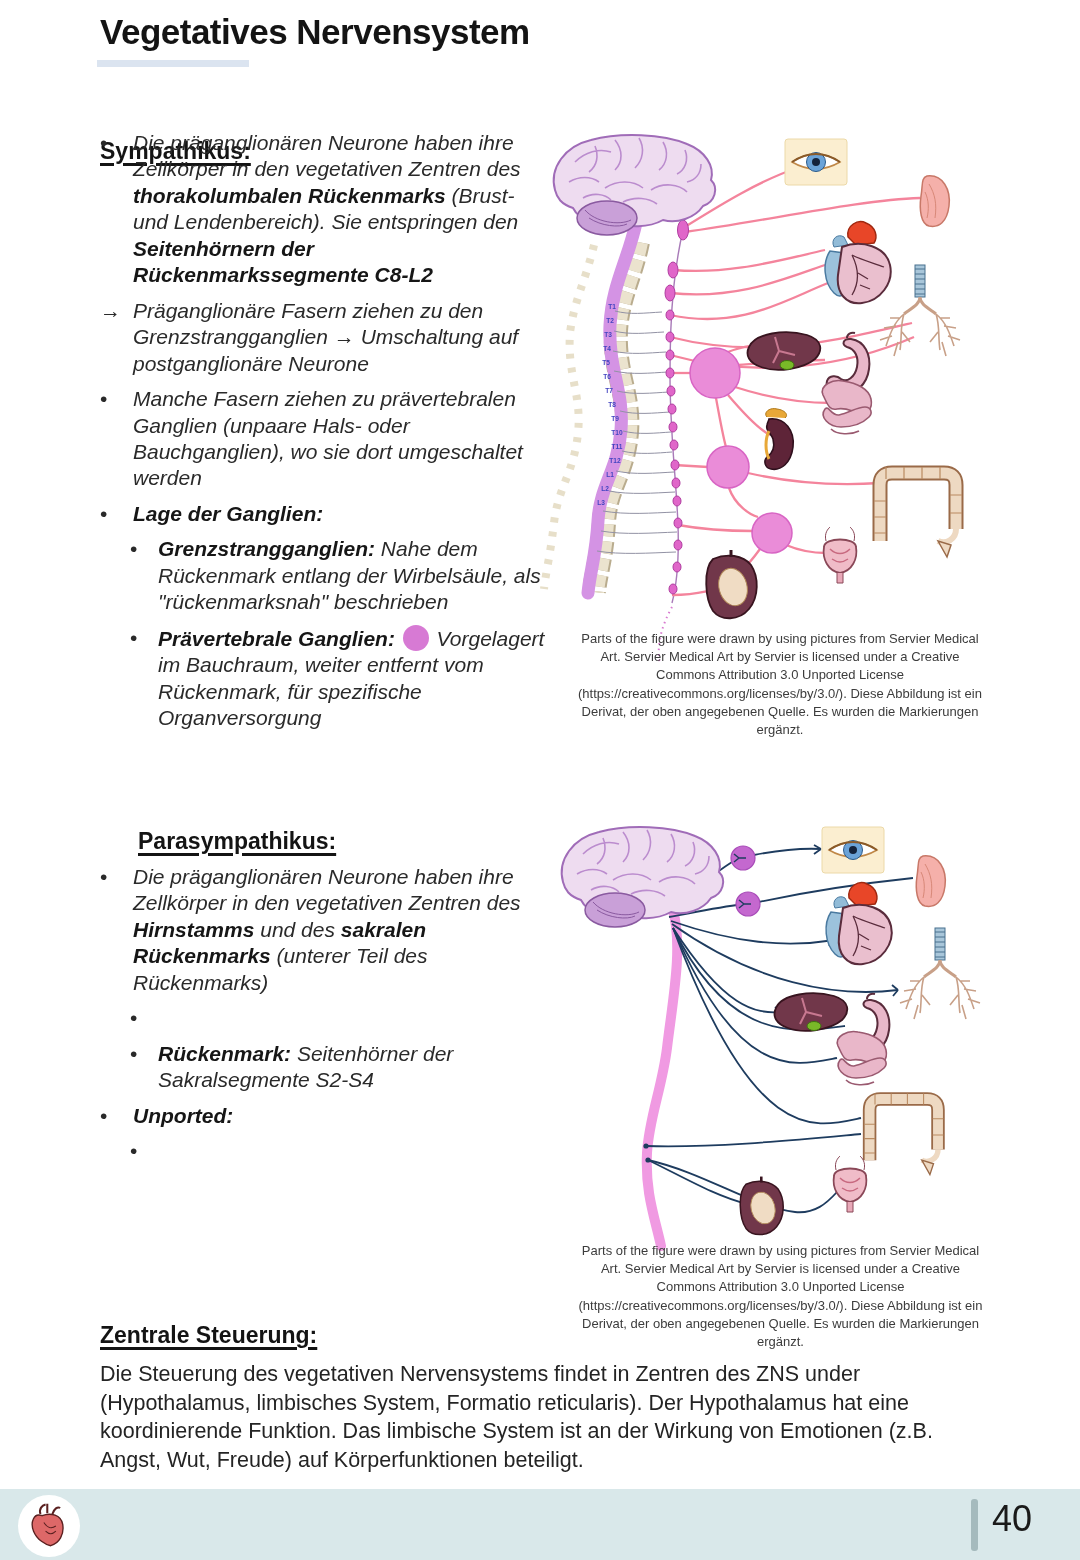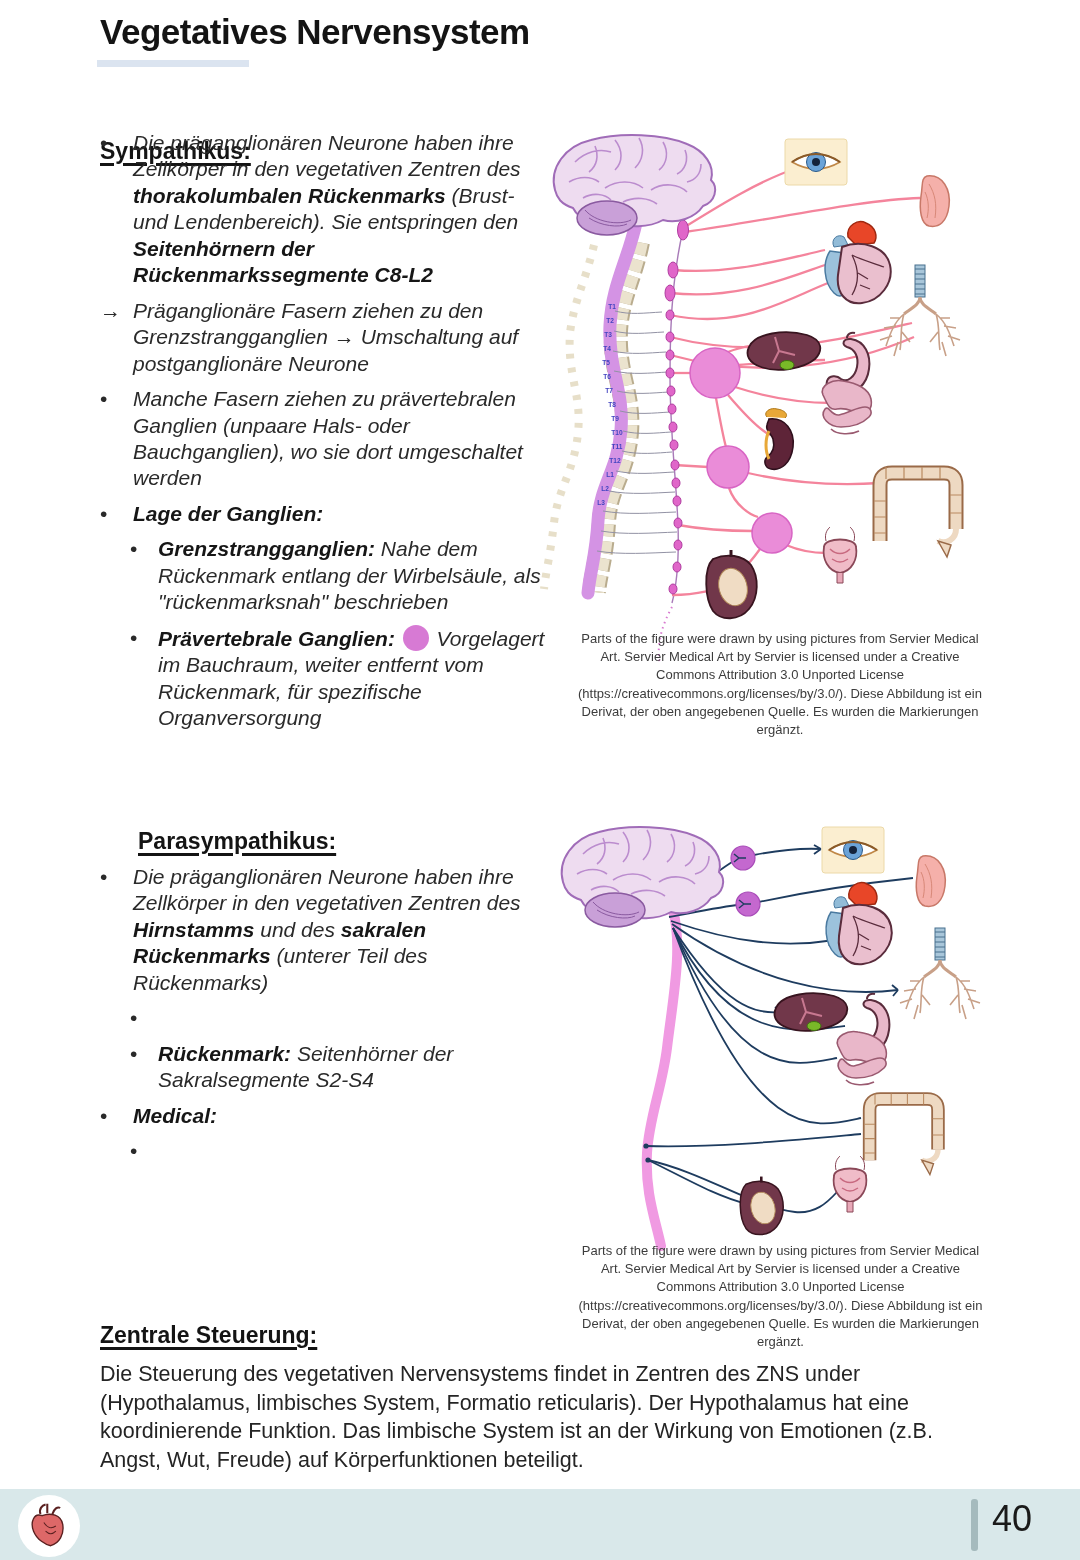--- a/index.html
+++ b/index.html
@@ -249,21 +249,21 @@
     </div>
     <div class="li lvl1">
       <span class="marker">•</span>
     </div>
     <div class="li lvl1">
       <span class="marker">•</span>
       <span class="litext"><span class="b">Rückenmark:</span><span> Seitenhörner der Sakralsegmente S2-S4</span></span>
     </div>
     <div class="li lvl0">
       <span class="marker">•</span>
-      <span class="litext"><span class="b">Medical:</span></span>
+      <span class="litext"><span class="b">Unported:</span></span>
     </div>
     <div class="li lvl1">
       <span class="marker">•</span>
     </div>
   </div>
 
 <div class="abs diagram" style="left:555px;top:818px;width:430px;height:440px;">
 <svg width="430" height="440" viewBox="0 0 430 440" xmlns="http://www.w3.org/2000/svg">
 
   <path d="M118,92 C128,130 118,180 112,230 C107,270 94,300 92,335 C90,375 100,400 106,428" fill="none" stroke="#f09ae2" stroke-width="10" stroke-linecap="round"></path>

